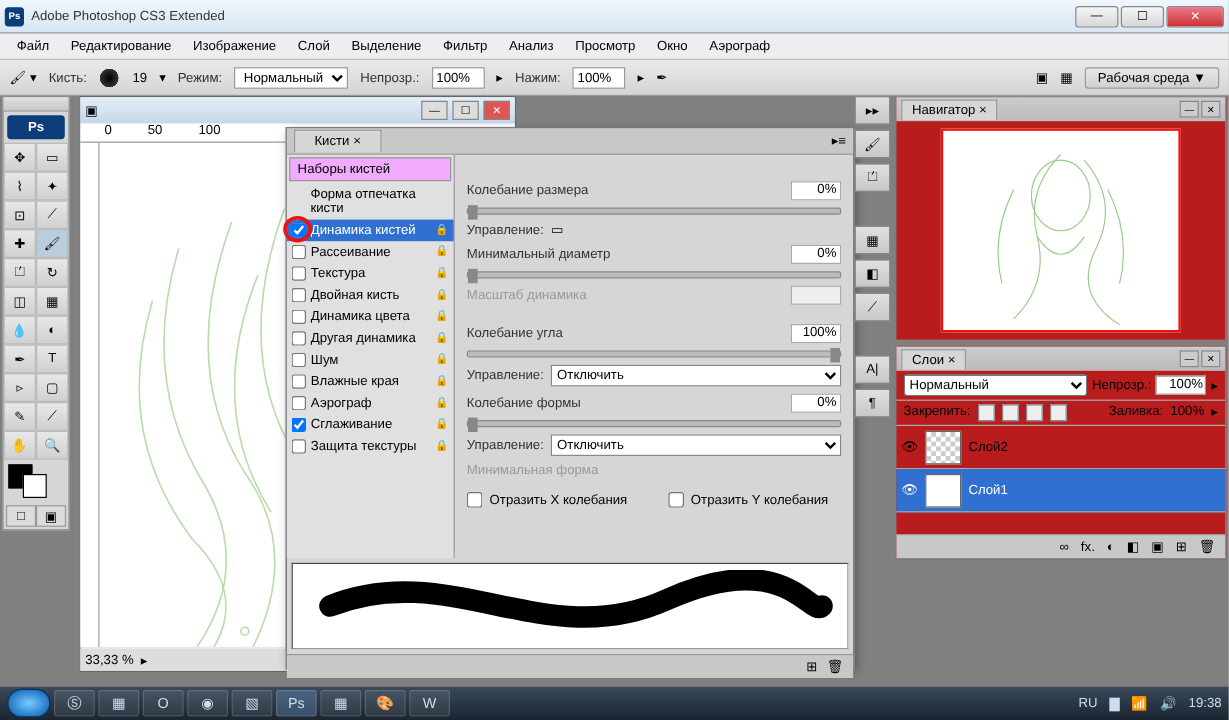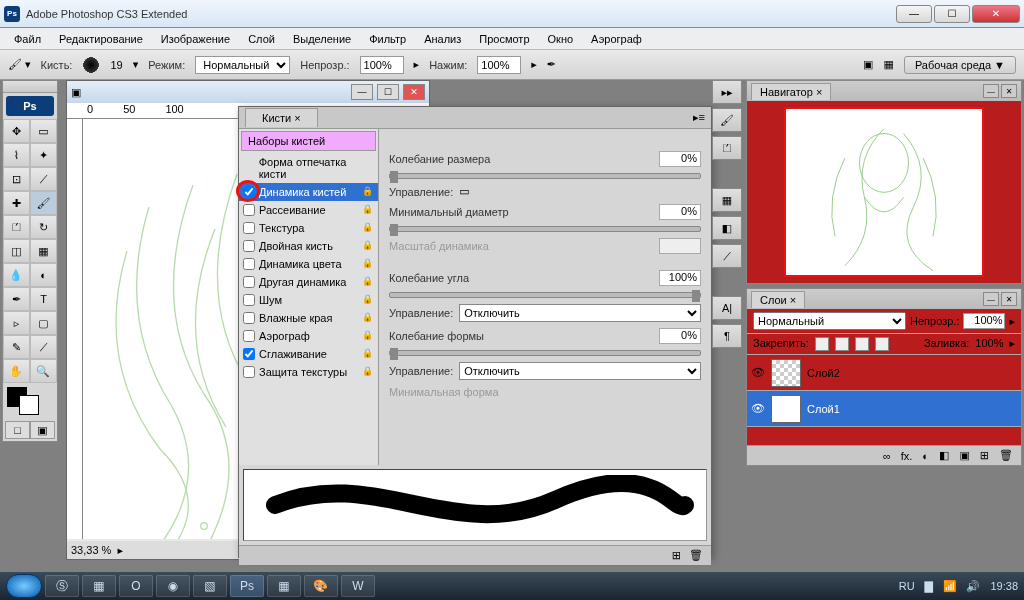--- a/index.html
+++ b/index.html
@@ -354,20 +354,27 @@
             </div>
           </div>
         <div class="setting-row">
           <span class="s-lbl">Управление:</span>
           <select><option>Отключить</option></select>
         </div>
         <div class="setting-row">
           <span class="s-lbl dis">Минимальная форма</span>
         </div>
         <div style="height:6px"></div>
+        <div class="setting-row">
+          <input type="checkbox" style="">
+          <span>Отразить X колебания</span>
+          <span style="width:22px"></span>
+          <input type="checkbox" style="">
+          <span>Отразить Y колебания</span>
+        </div>
       </div>
     </div>
     <div class="brush-preview">
       <svg class="stroke-svg" viewBox="0 0 440 60">
         <path d="M20 30 C 120 -10, 200 70, 300 25 S 420 40, 430 30" stroke="#000" fill="none" stroke-width="18" stroke-linecap="round"></path>
         <path d="M20 30 C 120 -10, 200 70, 300 25 S 420 40, 430 30" stroke="#000" fill="none" stroke-width="2" stroke-linecap="round"></path>
       </svg>
     </div>
     <div class="panel-foot">
       <span>⊞</span>

